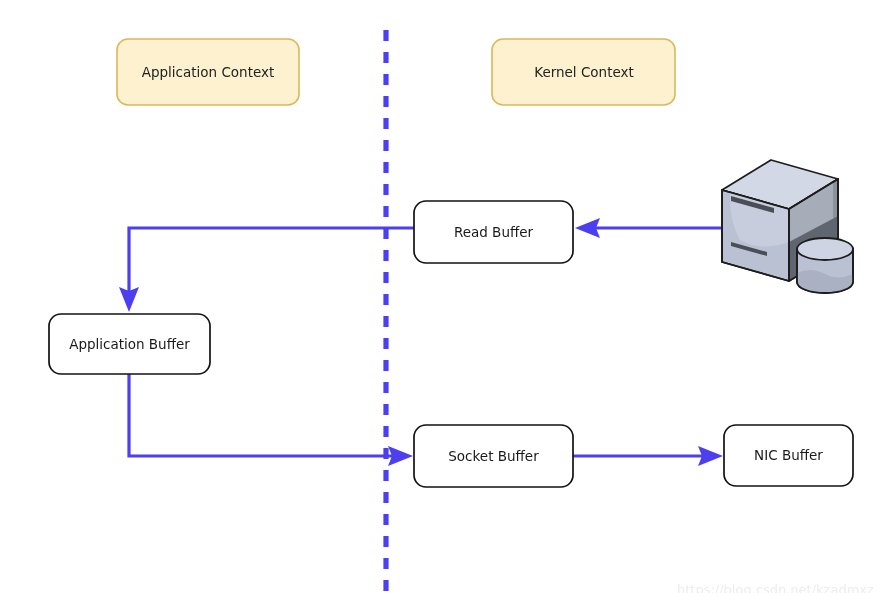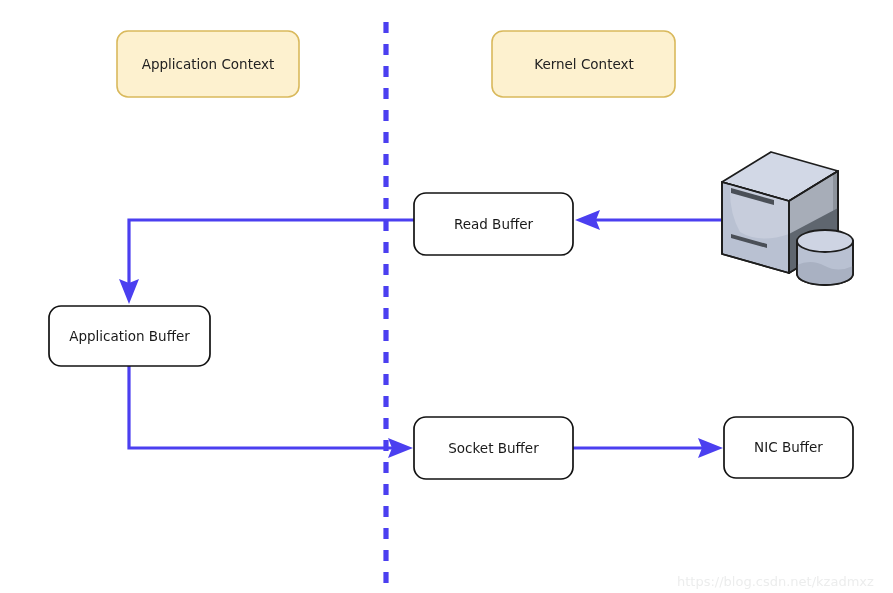--- a/index.html
+++ b/index.html
@@ -10,21 +10,21 @@
   body {
     width: 893px;
     height: 593px;
     position: relative;
     overflow: hidden;
     font-family: "DejaVu Sans", "Liberation Sans", sans-serif;
   }
   #diagram-root {
     position: absolute;
     left: 0;
-    top: 8px;
+    top: 16px;
     width: 893px;
     height: 506px;
   }
   svg {
     display: block;
   }
   .ctx-box-rect {
     fill: #fdf1cf;
     stroke: #d9b95c;
     stroke-width: 1.6;

